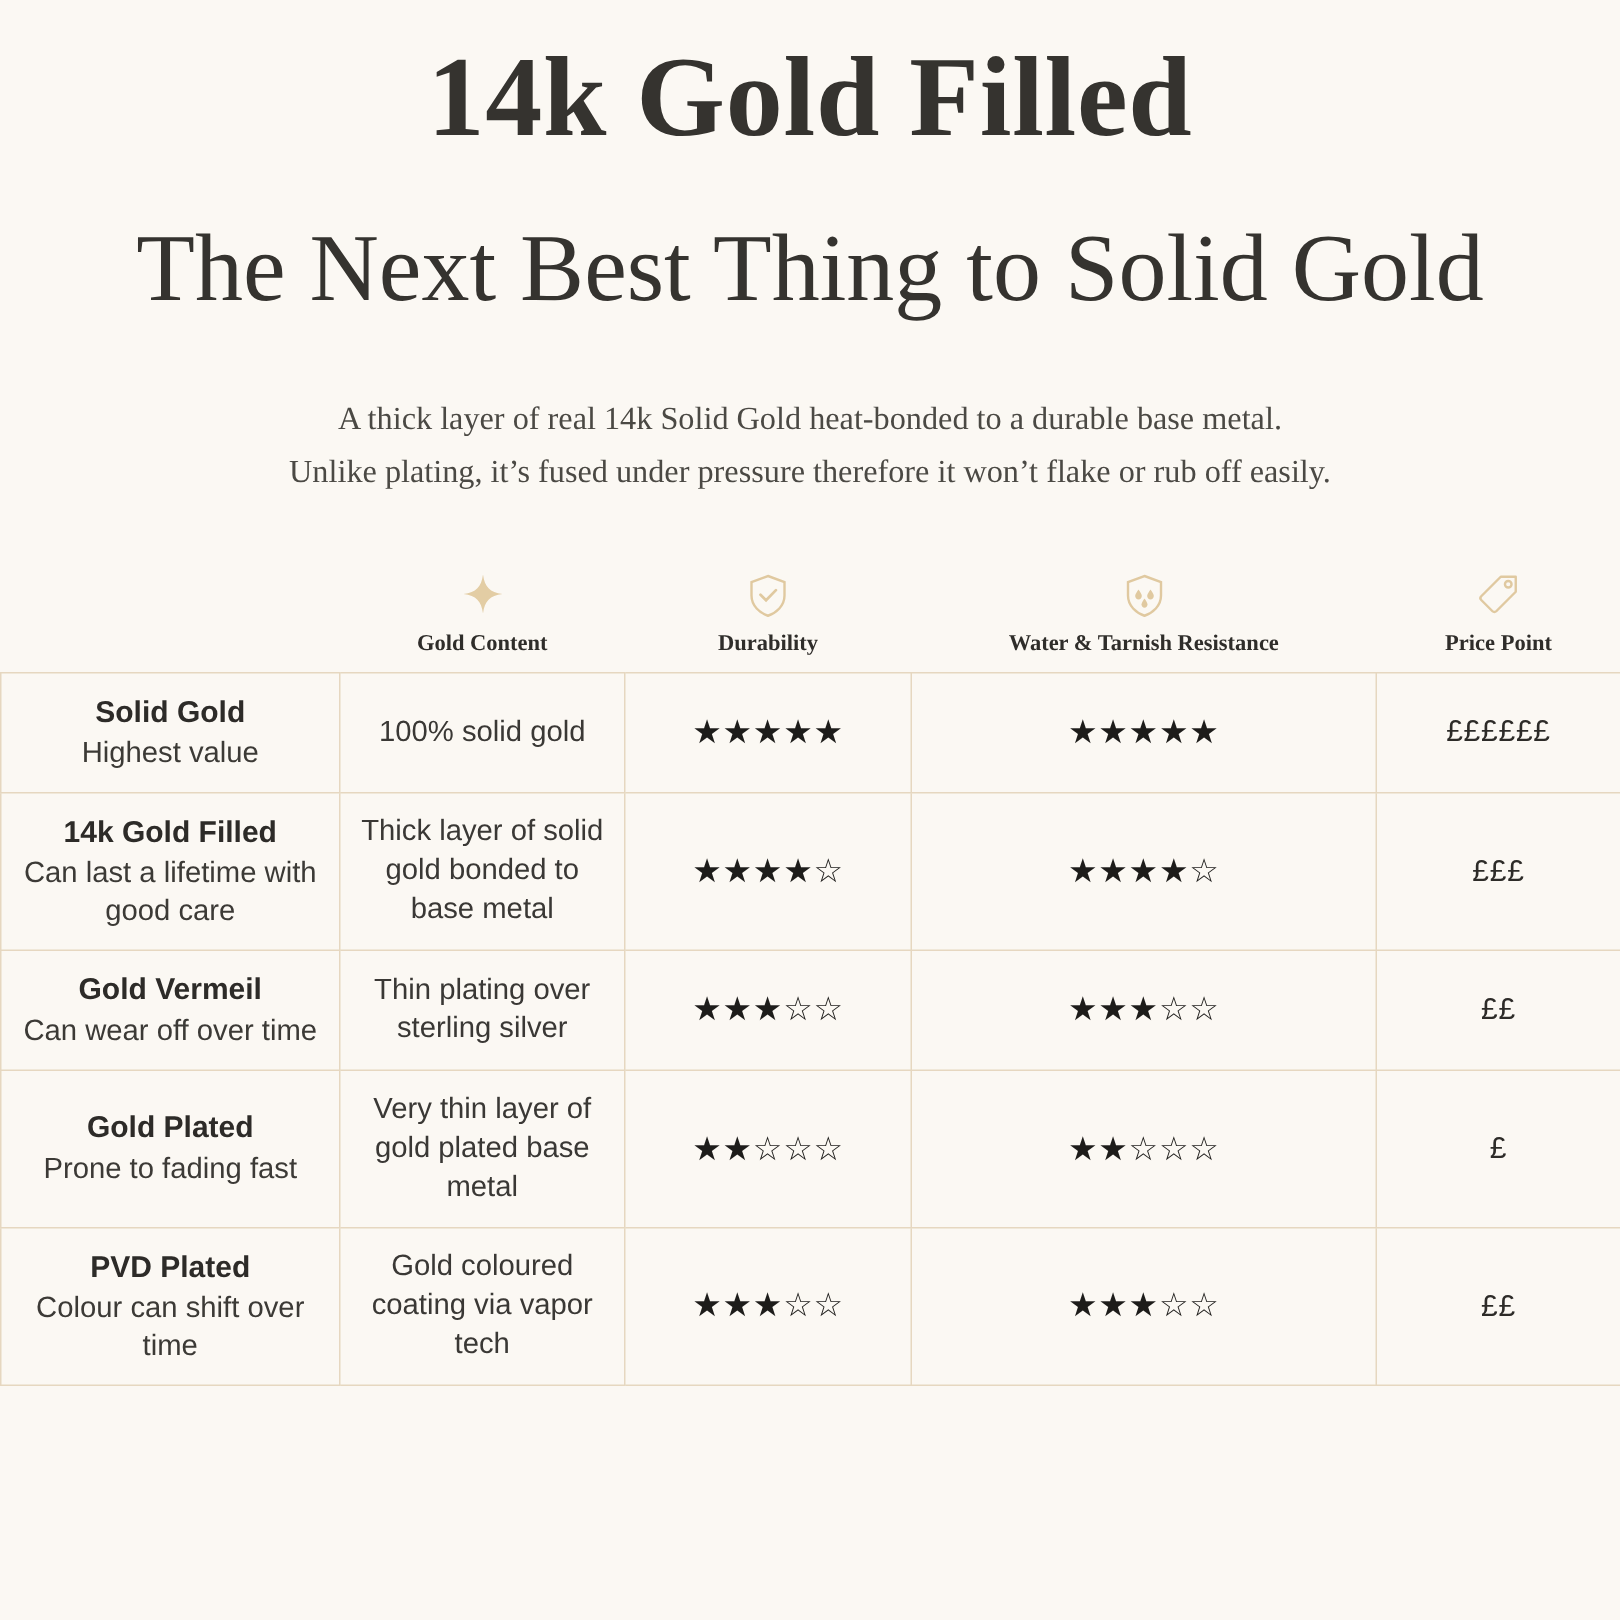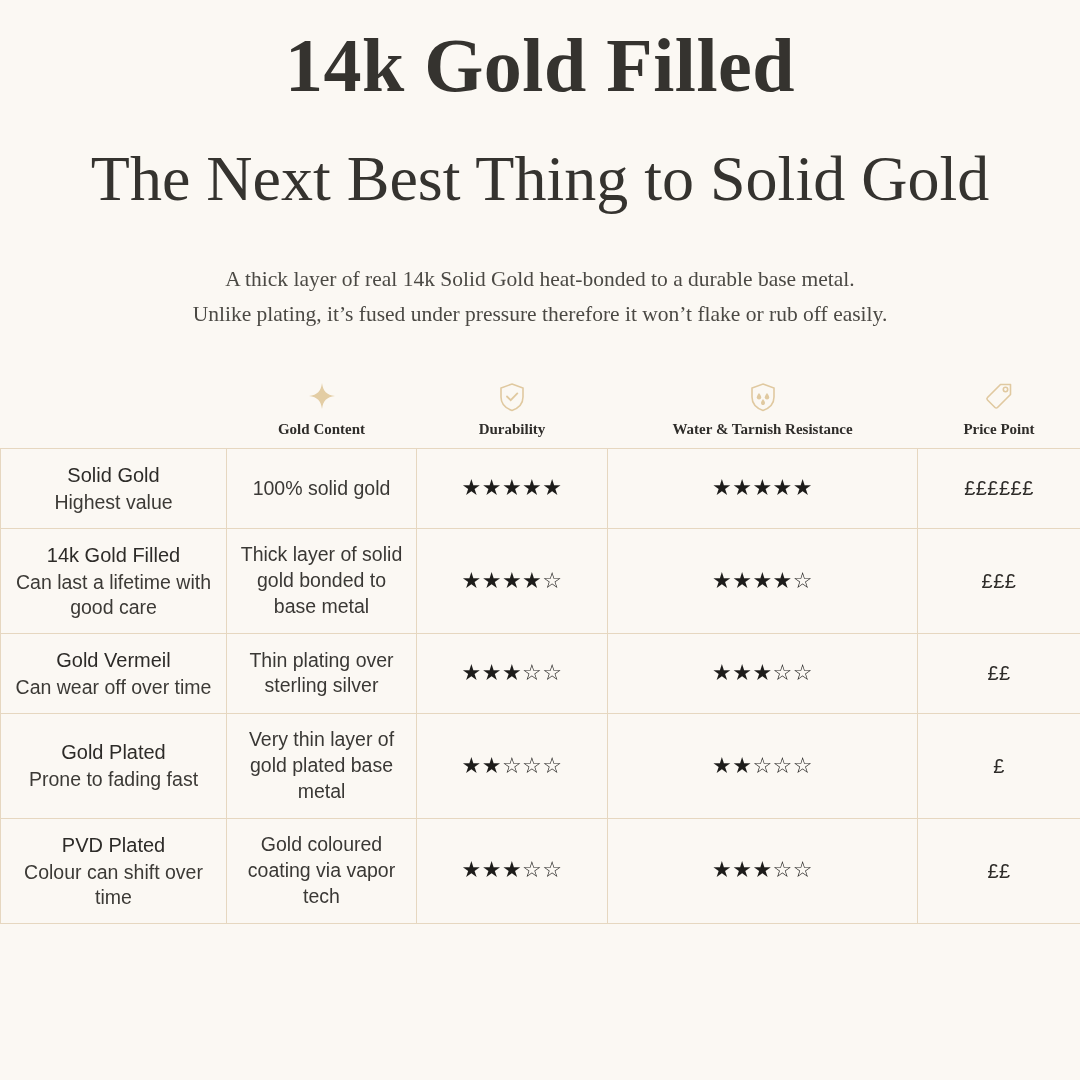--- a/index.html
+++ b/index.html
@@ -97,21 +97,21 @@
     color: #3a3835;
     line-height: 1.3;
   }
   tbody tr td:first-child {
     border-left: 1px solid #e6d7c0;
   }
   tbody tr td:last-child {
     border-right: 1px solid #e6d7c0;
   }
   .rowname {
-    font-weight: normal;
+    font-weight: bold;
     display: block;
     font-size: 20px;
     color: #2d2b28;
     margin-bottom: 2px;
   }
   .rowdesc {
     display: block;
     font-size: 19.5px;
     color: #3c3a36;
     line-height: 1.28;

